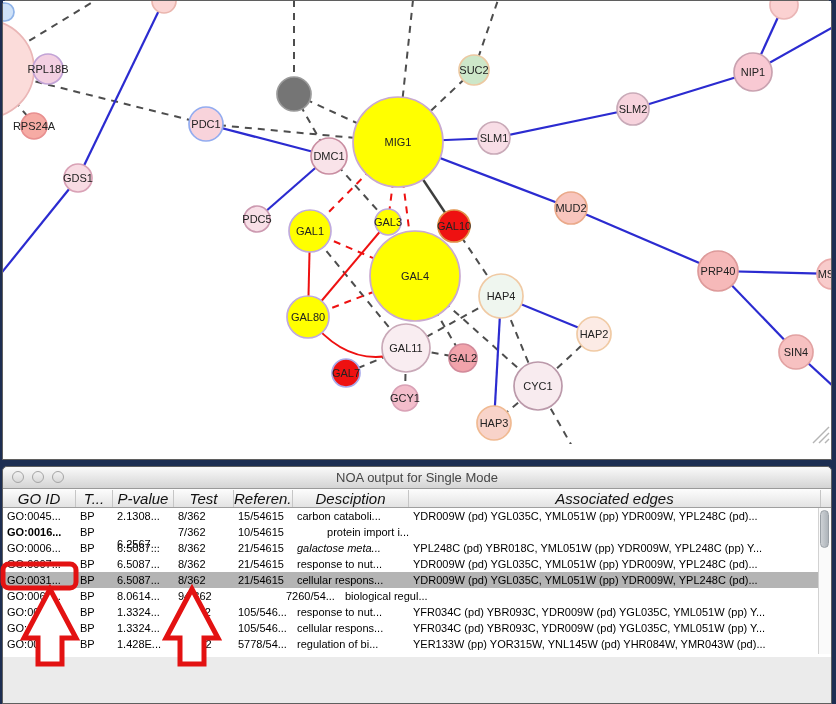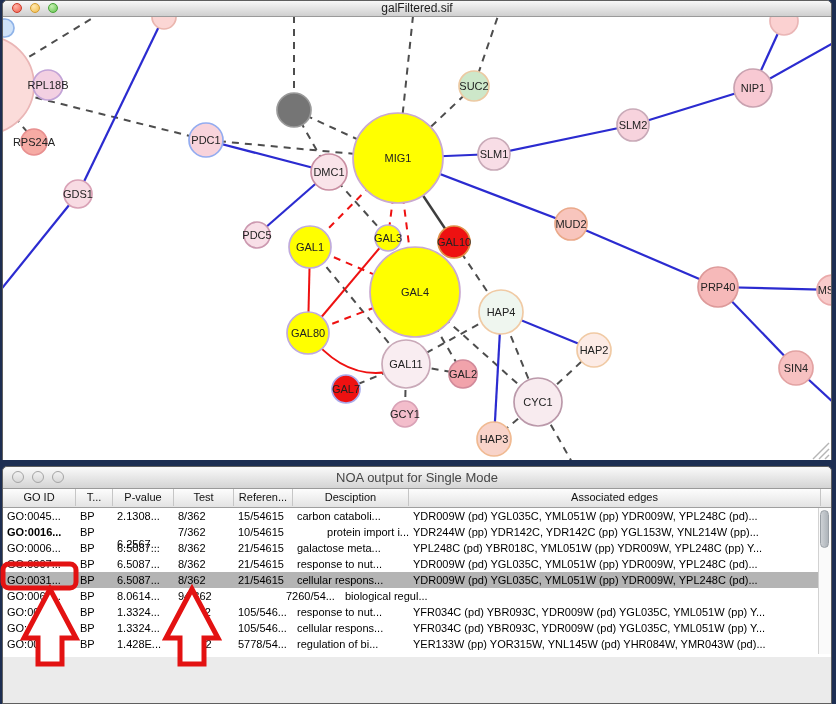--- a/index.html
+++ b/index.html
@@ -40,23 +40,23 @@
     height:21px;background:linear-gradient(#fafafa,#d4d4d4);
     border-bottom:1px solid #9a9a9a;border-radius:5px 5px 0 0;position:relative;
   }
   #noa-titlebar .title{
     position:absolute;left:0;right:0;top:0;height:21px;line-height:21px;
     text-align:center;font-size:13px;color:#474747;
   }
   #noa-titlebar .lights{top:4px;}
   #noa-titlebar .light{width:12px;height:12px;}
   #table-head{
-    height:18px;display:flex;align-items:flex-start;
+    height:18px;display:flex;align-items:flex-end;
     background:linear-gradient(#fdfdfd,#e3e3e3);
-    border-bottom:1px solid #9f9f9f;font-size:11px;color:#111;
+    border-bottom:1px solid #9f9f9f;font-size:15px;color:#111;font-style:italic;
   }
   .th{
     line-height:17px;text-align:center;white-space:nowrap;overflow:hidden;
     border-right:1px solid #c6c6c6;box-sizing:border-box;flex:none;
   }
   #table-body{position:relative;height:150px;background:#fff;overflow:hidden;}
   .trow{display:flex;height:16px;align-items:center;font-size:11px;color:#000;white-space:nowrap;}
   .trow.sel{background:#b4b4b4;}
   .cell{padding-left:4px;box-sizing:border-box;overflow:hidden;flex:none;}
   #scrollbar{
@@ -69,28 +69,20 @@
   }
   #noa-footer{position:absolute;left:0;right:0;top:190px;bottom:0;background:#ebebeb;}
   
   #annot{position:absolute;left:0;top:0;pointer-events:none;}
   .annot-stroke{stroke:var(--annot,#e31212);stroke-width:5;stroke-linejoin:miter;}
 </style>
 </head>
 <body>
 
 <div class="window" id="graph-window">
-  <div id="graph-titlebar">
-    <div class="lights">
-      <div class="light l-red"></div>
-      <div class="light l-yellow"></div>
-      <div class="light l-green"></div>
-    </div>
-    <div class="title">galFiltered.sif</div>
-  </div>
   <svg id="graph-canvas" width="828" height="443" viewBox="2 15 828 443">
     <g id="edge-layer">
         <line x1="-5" y1="75" x2="95" y2="14" class="e-dash"></line>
         <line x1="25" y1="83" x2="45" y2="83" class="e-dash"></line>
         <line x1="5" y1="105" x2="28" y2="132" class="e-dash"></line>
         <line x1="-16" y1="83" x2="205" y2="138" class="e-dash"></line>
         <line x1="205" y1="138" x2="397" y2="156" class="e-dash"></line>
         <line x1="293" y1="14" x2="293" y2="108" class="e-dash"></line>
         <line x1="293" y1="108" x2="397" y2="156" class="e-dash"></line>
         <line x1="293" y1="108" x2="328" y2="170" class="e-dash"></line>
@@ -236,29 +228,28 @@
           <div class="cell" style="width: 116px;">carbon cataboli...</div>
           <div class="cell" style="width: 412px;">YDR009W (pd) YGL035C, YML051W (pp) YDR009W, YPL248C (pd)...</div>
         </div>
         <div class="trow">
           <div class="cell" style="width: 73px; font-weight: bold;">GO:0016...</div>
           <div class="cell" style="width: 37px;">BP</div>
           <div class="cell" style="width: 61px; margin-top: 24px;">6.2567...</div>
           <div class="cell" style="width: 60px;">7/362</div>
           <div class="cell" style="width: 59px;">10/54615</div>
           <div class="cell" style="width: 116px; text-align: right;">protein import i...</div>
-          <div class="cell" style="width: 412px;">YDR244W (pp) YDR142C, YDR142C (pp) YGL153W, YNL214W (pp)...</div>
         </div>
         <div class="trow">
           <div class="cell" style="width: 73px;">GO:0006...</div>
           <div class="cell" style="width: 37px;">BP</div>
           <div class="cell" style="width: 61px;">6.5087...</div>
           <div class="cell" style="width: 60px;">8/362</div>
           <div class="cell" style="width: 59px;">21/54615</div>
-          <div class="cell" style="width: 116px;">galactose meta...</div>
+          <div class="cell" style="width: 116px; font-style: italic;">galactose meta...</div>
           <div class="cell" style="width: 412px;">YPL248C (pd) YBR018C, YML051W (pp) YDR009W, YPL248C (pp) Y...</div>
         </div>
         <div class="trow">
           <div class="cell" style="width: 73px;">GO:0007...</div>
           <div class="cell" style="width: 37px;">BP</div>
           <div class="cell" style="width: 61px;">6.5087...</div>
           <div class="cell" style="width: 60px;">8/362</div>
           <div class="cell" style="width: 59px;">21/54615</div>
           <div class="cell" style="width: 116px;">response to nut...</div>
           <div class="cell" style="width: 412px;">YDR009W (pd) YGL035C, YML051W (pp) YDR009W, YPL248C (pd)...</div>

